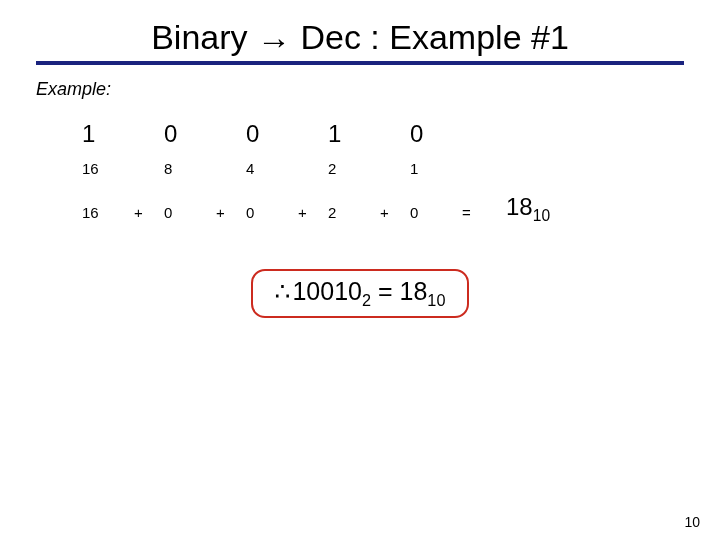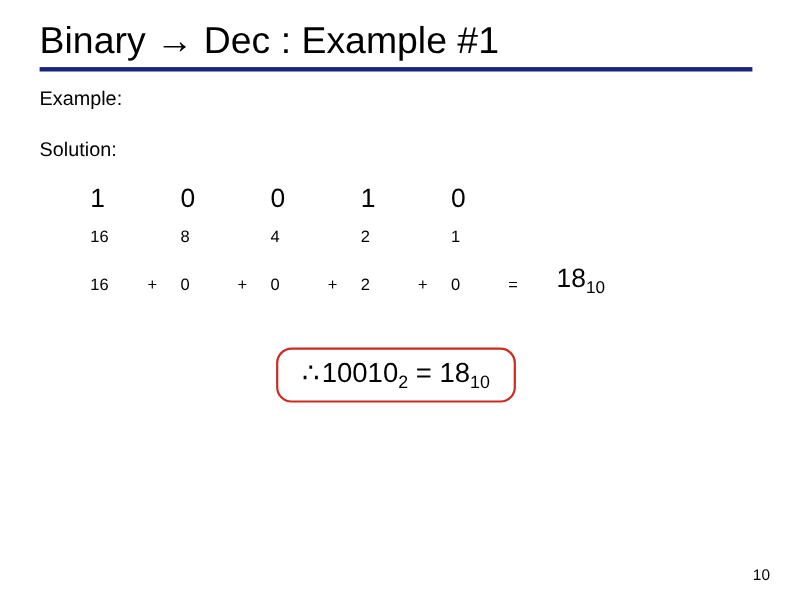--- a/index.html
+++ b/index.html
@@ -14,29 +14,31 @@
     overflow: hidden;
   }
   .slide {
     padding: 12px 36px 0 36px;
     box-sizing: border-box;
     position: relative;
     height: 100%;
   }
   .title {
     font-size: 34px;
+    text-align: center;
     margin: 6px 0 4px 0;
     font-weight: normal;
   }
   .title-rule {
     height: 0;
     border-top: 4px solid #1a237e;
     margin: 4px 0 14px 0;
   }
   .label {
+    font-style: italic;
     font-size: 18px;
     margin: 6px 0 8px 0;
   }
   .label-space { margin-top: 26px; }
   .prompt {
     font-size: 18px;
     margin: 0 0 0 24px;
   }
   .num-sub { font-size: 0.65em; vertical-align: sub; }
   .table-wrap {
@@ -87,21 +89,20 @@
 </style>
 </head>
 <body>
 
 <div class="slide">
   <div class="title">Binary → Dec : Example #1</div>
   <div class="title-rule"></div>
 
   <div class="label">Example:</div>
 
-  <div class="label label-space">Solution:</div>
 
   <div class="table-wrap">
     <table class="calc">
       <tbody>
           <tr class="bits">
         <td class="val">1</td>
             <td class="op"></td>
         <td class="val">0</td>
             <td class="op"></td>
         <td class="val">0</td>

